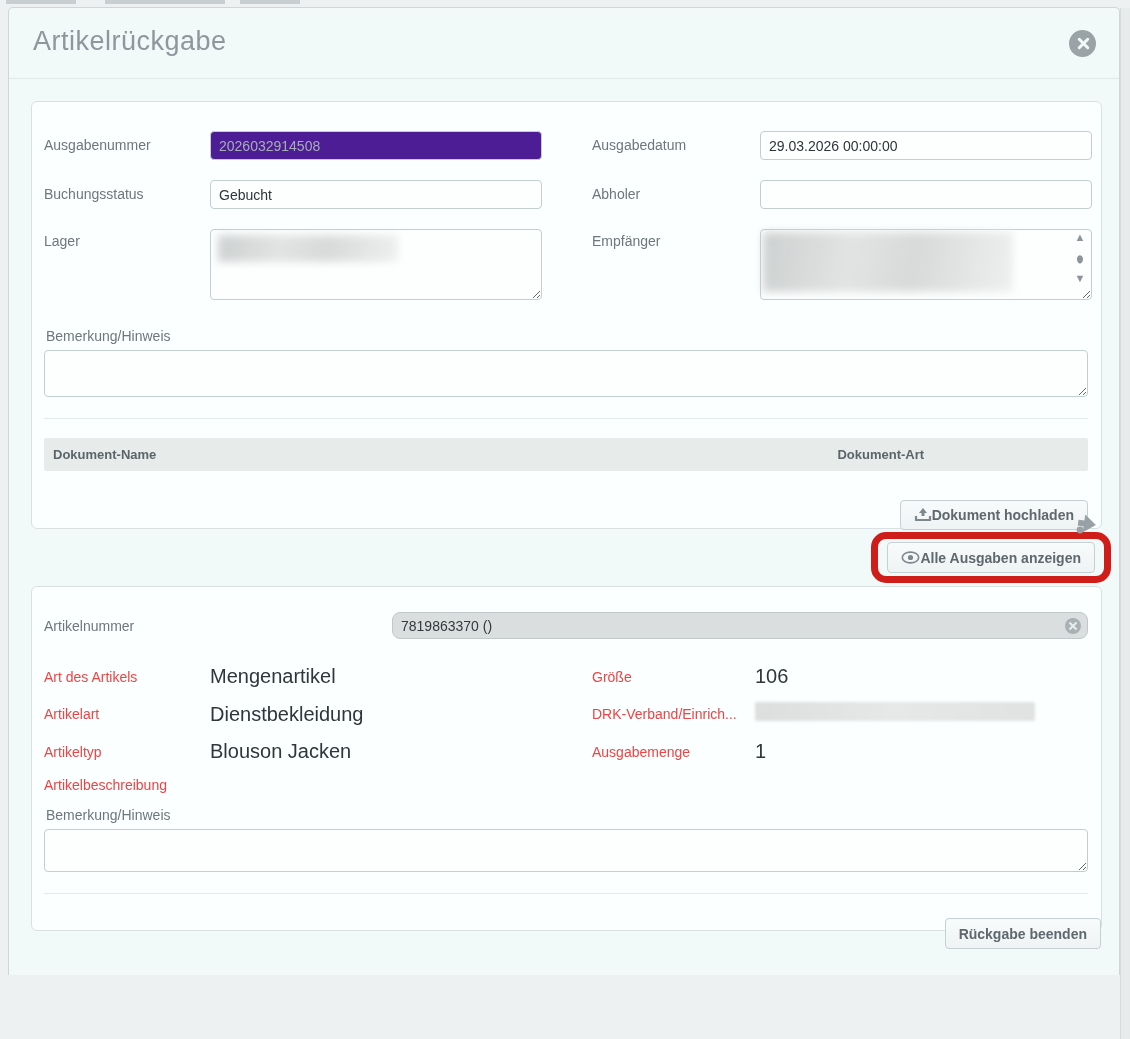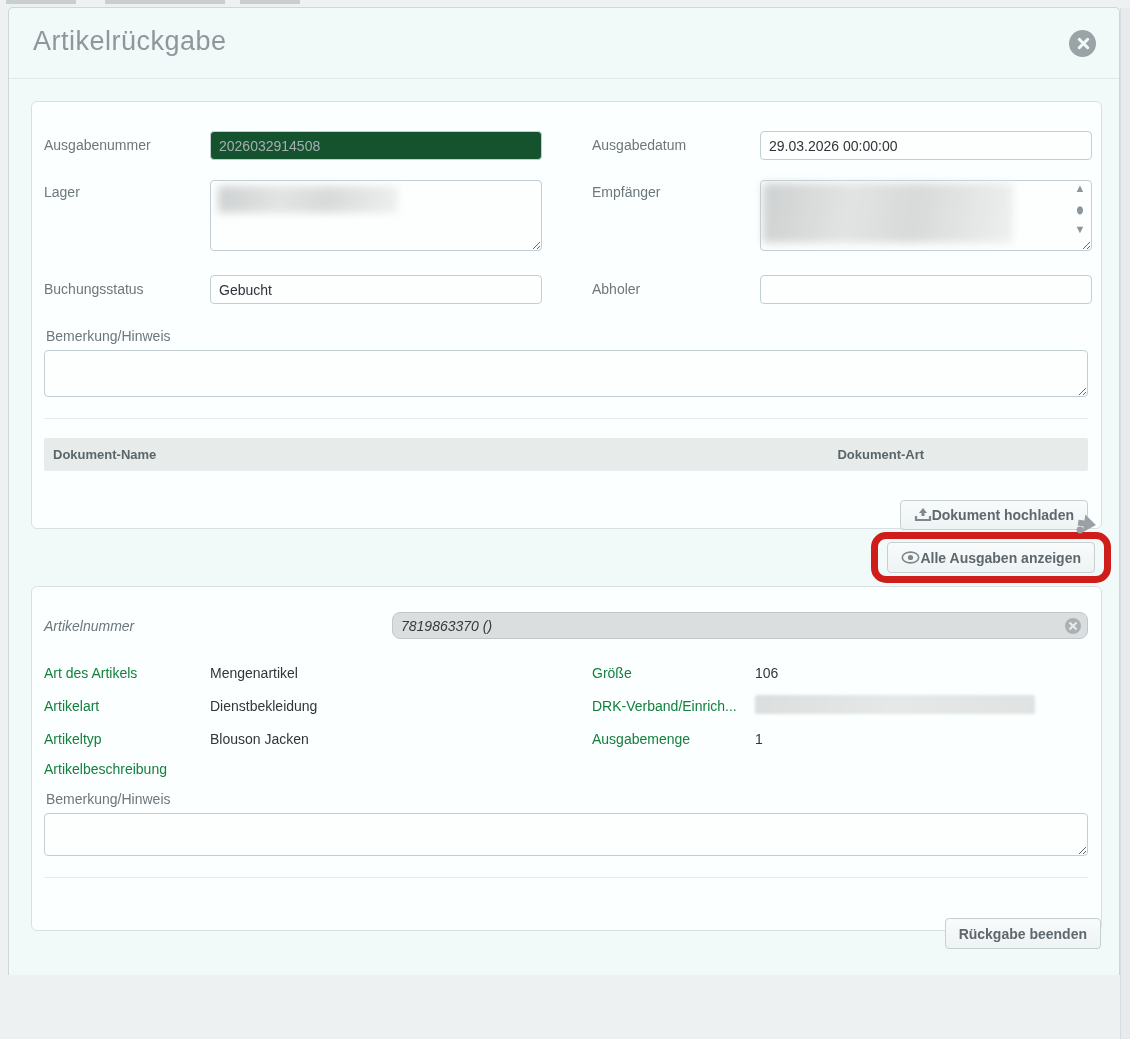--- a/index.html
+++ b/index.html
@@ -57,21 +57,21 @@
   .flabel { font-size:14px; color:#6e777c; padding-top:6px; }
   .flabel.top { padding-top:4px; }
 
   input.fld, textarea.fld {
     width:100%; font-family:"Liberation Sans", sans-serif; font-size:14px;
     color:#2f3438; background:#fdffff;
     border:1px solid #c3ced2; border-radius:4px;
     padding:4px 8px; outline:none;
   }
   input.fld { height:29px; }
-  input.fld:disabled { color:#a7aeb3; background:#14532d; }
+  input.fld:disabled { color:#a7aeb3; background:#4c1d95; }
   textarea.fld { height:71px; resize:both; }
   textarea.small { height:47px; }
   .ta-wrap { position:relative; }
 
   
   .blur-box {
     position:absolute; border-radius:2px;
     background:linear-gradient(100deg,#c6c9c9 0%,#dedfdf 35%,#d2d4d4 60%,#eceded 100%);
     filter:blur(4px); opacity:.85;
   }
@@ -113,43 +113,43 @@
 
   
   .between-row { height:57px; display:flex; justify-content:flex-end; align-items:center; padding-right:8px; }
   .red-box {
     border:7px solid #cf1d1a; border-radius:15px;
     padding:3px 9px; display:flex; align-items:center;
   }
   .btn-eye { height:31px; }
 
   
-  .artnr-row { display:grid; grid-template-columns:166px 182px 1fr; padding-top:25px; align-items:center;font-style:italic; }
+  .artnr-row { display:grid; grid-template-columns:166px 182px 1fr; padding-top:25px; align-items:center; }
   .artnr-input {
     position:relative; height:27px; background:#dbdedf;
     border:1px solid #c2c8ca; border-radius:8px;
     display:flex; align-items:center; padding:0 30px 0 8px;
     font-size:14px; color:#34393c;
   }
   .clear-btn {
     position:absolute; right:6px; top:5px; width:16px; height:16px;
     background:#a9b1b4; border-radius:50%; cursor:pointer;
   }
   .clear-btn::before, .clear-btn::after {
     content:""; position:absolute; left:7px; top:3px; width:2px; height:10px; background:#e9ecec;
   }
   .clear-btn::before { transform:rotate(45deg); }
   .clear-btn::after  { transform:rotate(-45deg); }
 
   .detail-grid {
     display:grid; grid-template-columns:166px 337px 45px 163px 1fr;
     margin-top:26px; row-gap:14px; align-items:center;
   }
-  .dlabel { font-size:14px; color:#15803d; }
-  .dvalue { font-size:14px; color:#30363a; }
+  .dlabel { font-size:14px; color:#ef4444; }
+  .dvalue { font-size:20px; color:#30363a; }
   .blur-inline {
     height:19px; width:280px; border-radius:2px;
     background:linear-gradient(100deg,#dcdede 0%,#e6e8e8 50%,#e0e2e2 100%);
     filter:blur(1.5px);
   }
   .detail-grid .span-rest { grid-column:2 / 6; }
 
   .panel2-divider { border-top:1px solid #e3eaea; margin-top:17px; }
 
   .footer-btn { position:absolute; right:18px; bottom:26px; height:31px; }
@@ -174,47 +174,47 @@
   </div>
 
   <div class="panel panel-1">
 
     <div class="form-grid row-1">
       <div class="flabel">Ausgabenummer</div>
       <input class="fld" disabled="" value="2026032914508" style="">
       <div></div>
       <div class="flabel">Ausgabedatum</div>
       <input class="fld" value="29.03.2026 00:00:00" style="">
+    </div>
+
+    <div class="form-grid row-3">
+      <div class="flabel">Buchungsstatus</div>
+      <input class="fld" value="Gebucht" style="">
+      <div></div>
+      <div class="flabel">Abholer</div>
+      <input class="fld" value="" style="">
     </div>
 
     <div class="form-grid row-2">
       <div class="flabel top">Lager</div>
       <div class="ta-wrap">
         <textarea class="fld" style=""></textarea>
         <div class="blur-box blur-lager"></div>
       </div>
       <div></div>
       <div class="flabel top">Empfänger</div>
       <div class="ta-wrap">
         <textarea class="fld" style=""></textarea>
         <div class="blur-box blur-empf"></div>
         <div class="scrollctl">
           <span>▲</span>
           <span class="thumb">●</span>
           <span>▼</span>
         </div>
       </div>
-    </div>
-
-    <div class="form-grid row-3">
-      <div class="flabel">Buchungsstatus</div>
-      <input class="fld" value="Gebucht" style="">
-      <div></div>
-      <div class="flabel">Abholer</div>
-      <input class="fld" value="" style="">
     </div>
 
     <div class="full-label">Bemerkung/Hinweis</div>
     <textarea class="fld small" style=""></textarea>
 
     <div class="divider"></div>
 
     <div class="doc-header">
       <span class="doc-col-name">Dokument-Name</span>
       <span class="doc-col-art">Dokument-Art</span>

